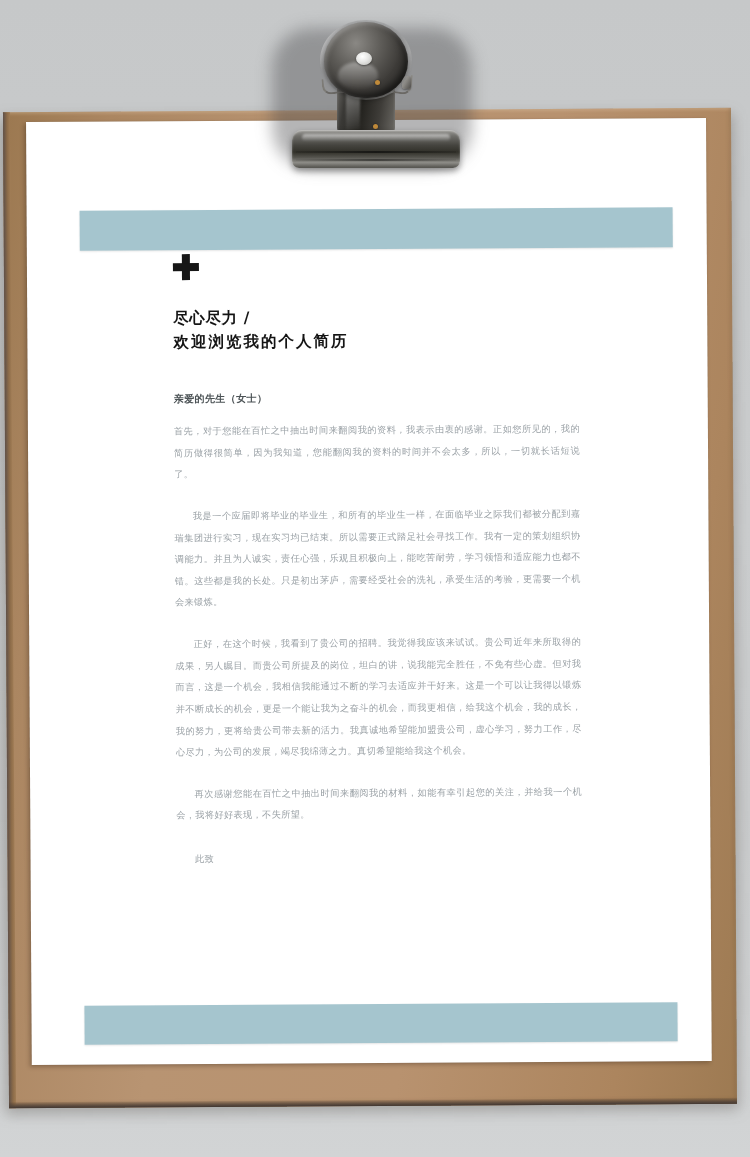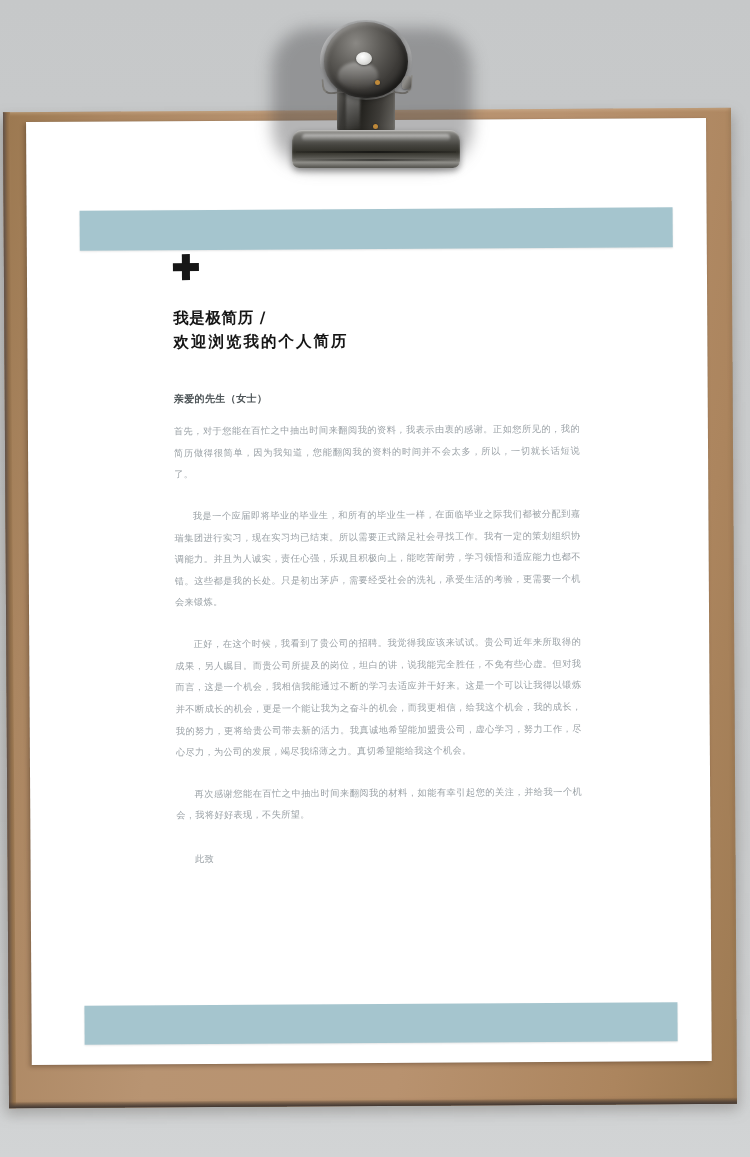--- a/index.html
+++ b/index.html
@@ -371,21 +371,21 @@
   <div id="paper">
 
     <div class="accent-bar" id="accent-bar-top"></div>
     <div class="accent-bar" id="accent-bar-bottom"></div>
 
     <div id="letter">
 
       <div id="plus-icon"></div>
 
       <h1 id="headline">
-        <span class="line1">我是极简历  /</span><br>
+        <span class="line1">尽心尽力  /</span><br>
         <span class="line2">欢迎浏览我的个人简历</span>
       </h1>
 
       <p id="salutation">亲爱的先生（女士）</p>
 
       <p class="para">首先，对于您能在百忙之中抽出时间来翻阅我的资料，我表示由衷的感谢。正如您所见的，我的简历做得很简单，因为我知道，您能翻阅我的资料的时间并不会太多，所以，一切就长话短说了。</p>
       <p class="para indent">我是一个应届即将毕业的毕业生，和所有的毕业生一样，在面临毕业之际我们都被分配到嘉瑞集团进行实习，现在实习均已结束。所以需要正式踏足社会寻找工作。我有一定的策划组织协调能力。并且为人诚实，责任心强，乐观且积极向上，能吃苦耐劳，学习领悟和适应能力也都不错。这些都是我的长处。只是初出茅庐，需要经受社会的洗礼，承受生活的考验，更需要一个机会来锻炼。</p>
       <p class="para indent">正好，在这个时候，我看到了贵公司的招聘。我觉得我应该来试试。贵公司近年来所取得的成果，另人瞩目。而贵公司所提及的岗位，坦白的讲，说我能完全胜任，不免有些心虚。但对我而言，这是一个机会，我相信我能通过不断的学习去适应并干好来。这是一个可以让我得以锻炼并不断成长的机会，更是一个能让我为之奋斗的机会，而我更相信，给我这个机会，我的成长，我的努力，更将给贵公司带去新的活力。我真诚地希望能加盟贵公司，虚心学习，努力工作，尽心尽力，为公司的发展，竭尽我绵薄之力。真切希望能给我这个机会。</p>
       <p class="para indent">再次感谢您能在百忙之中抽出时间来翻阅我的材料，如能有幸引起您的关注，并给我一个机会，我将好好表现，不失所望。</p>
 

